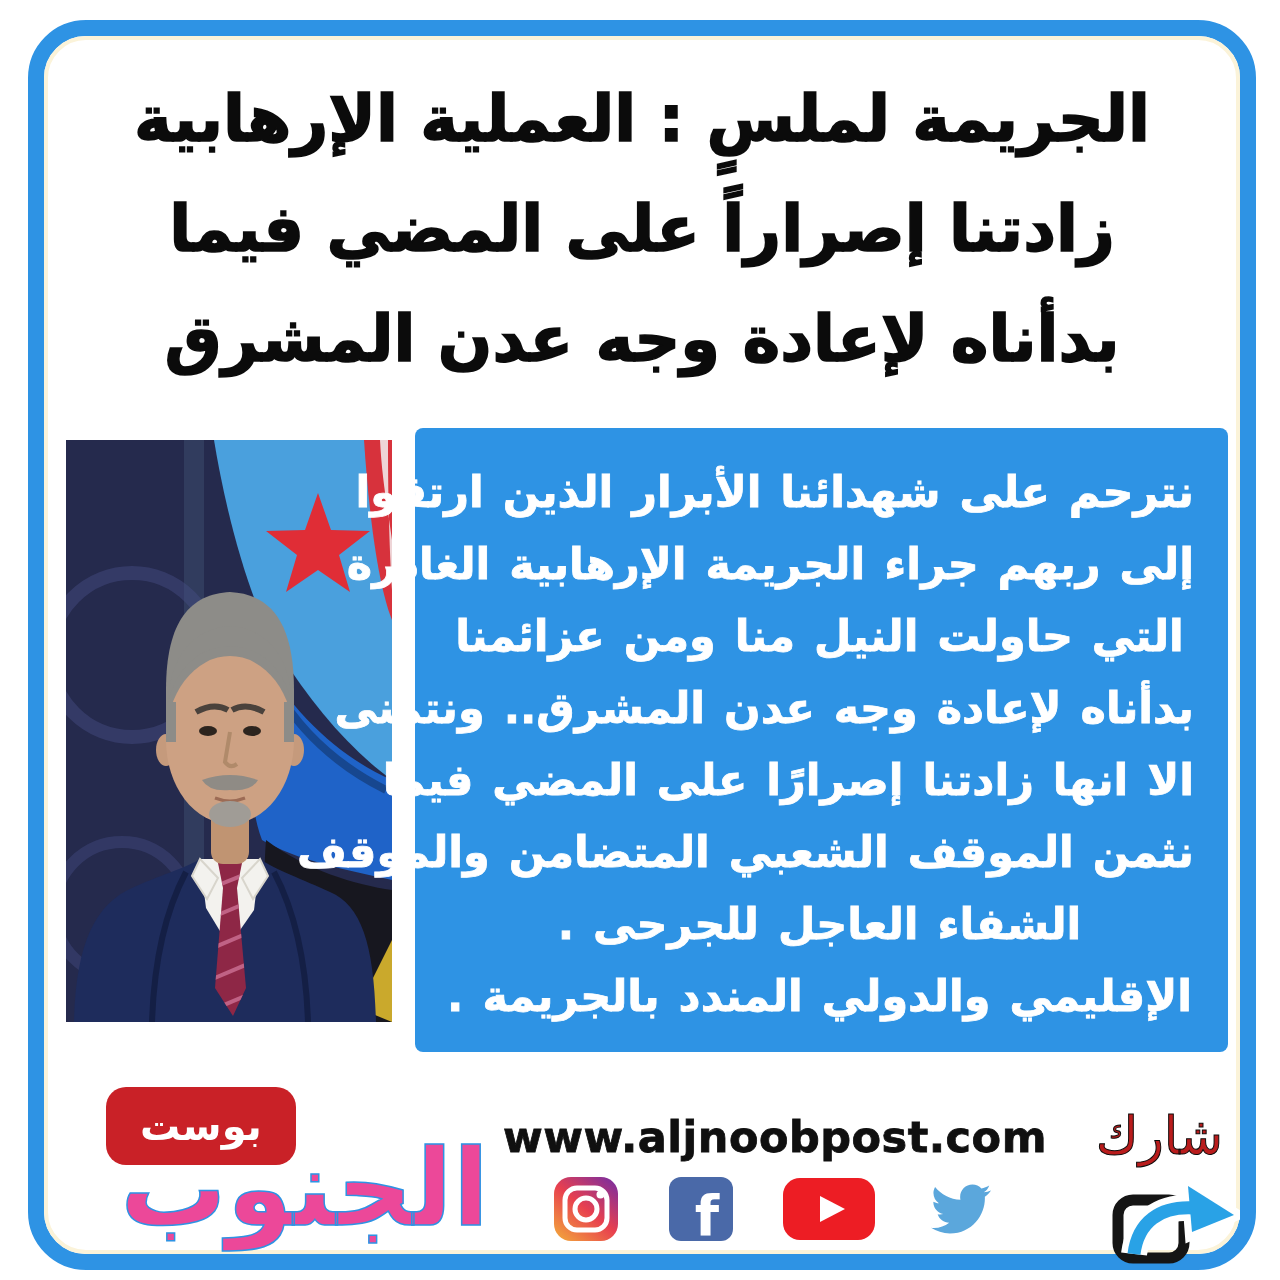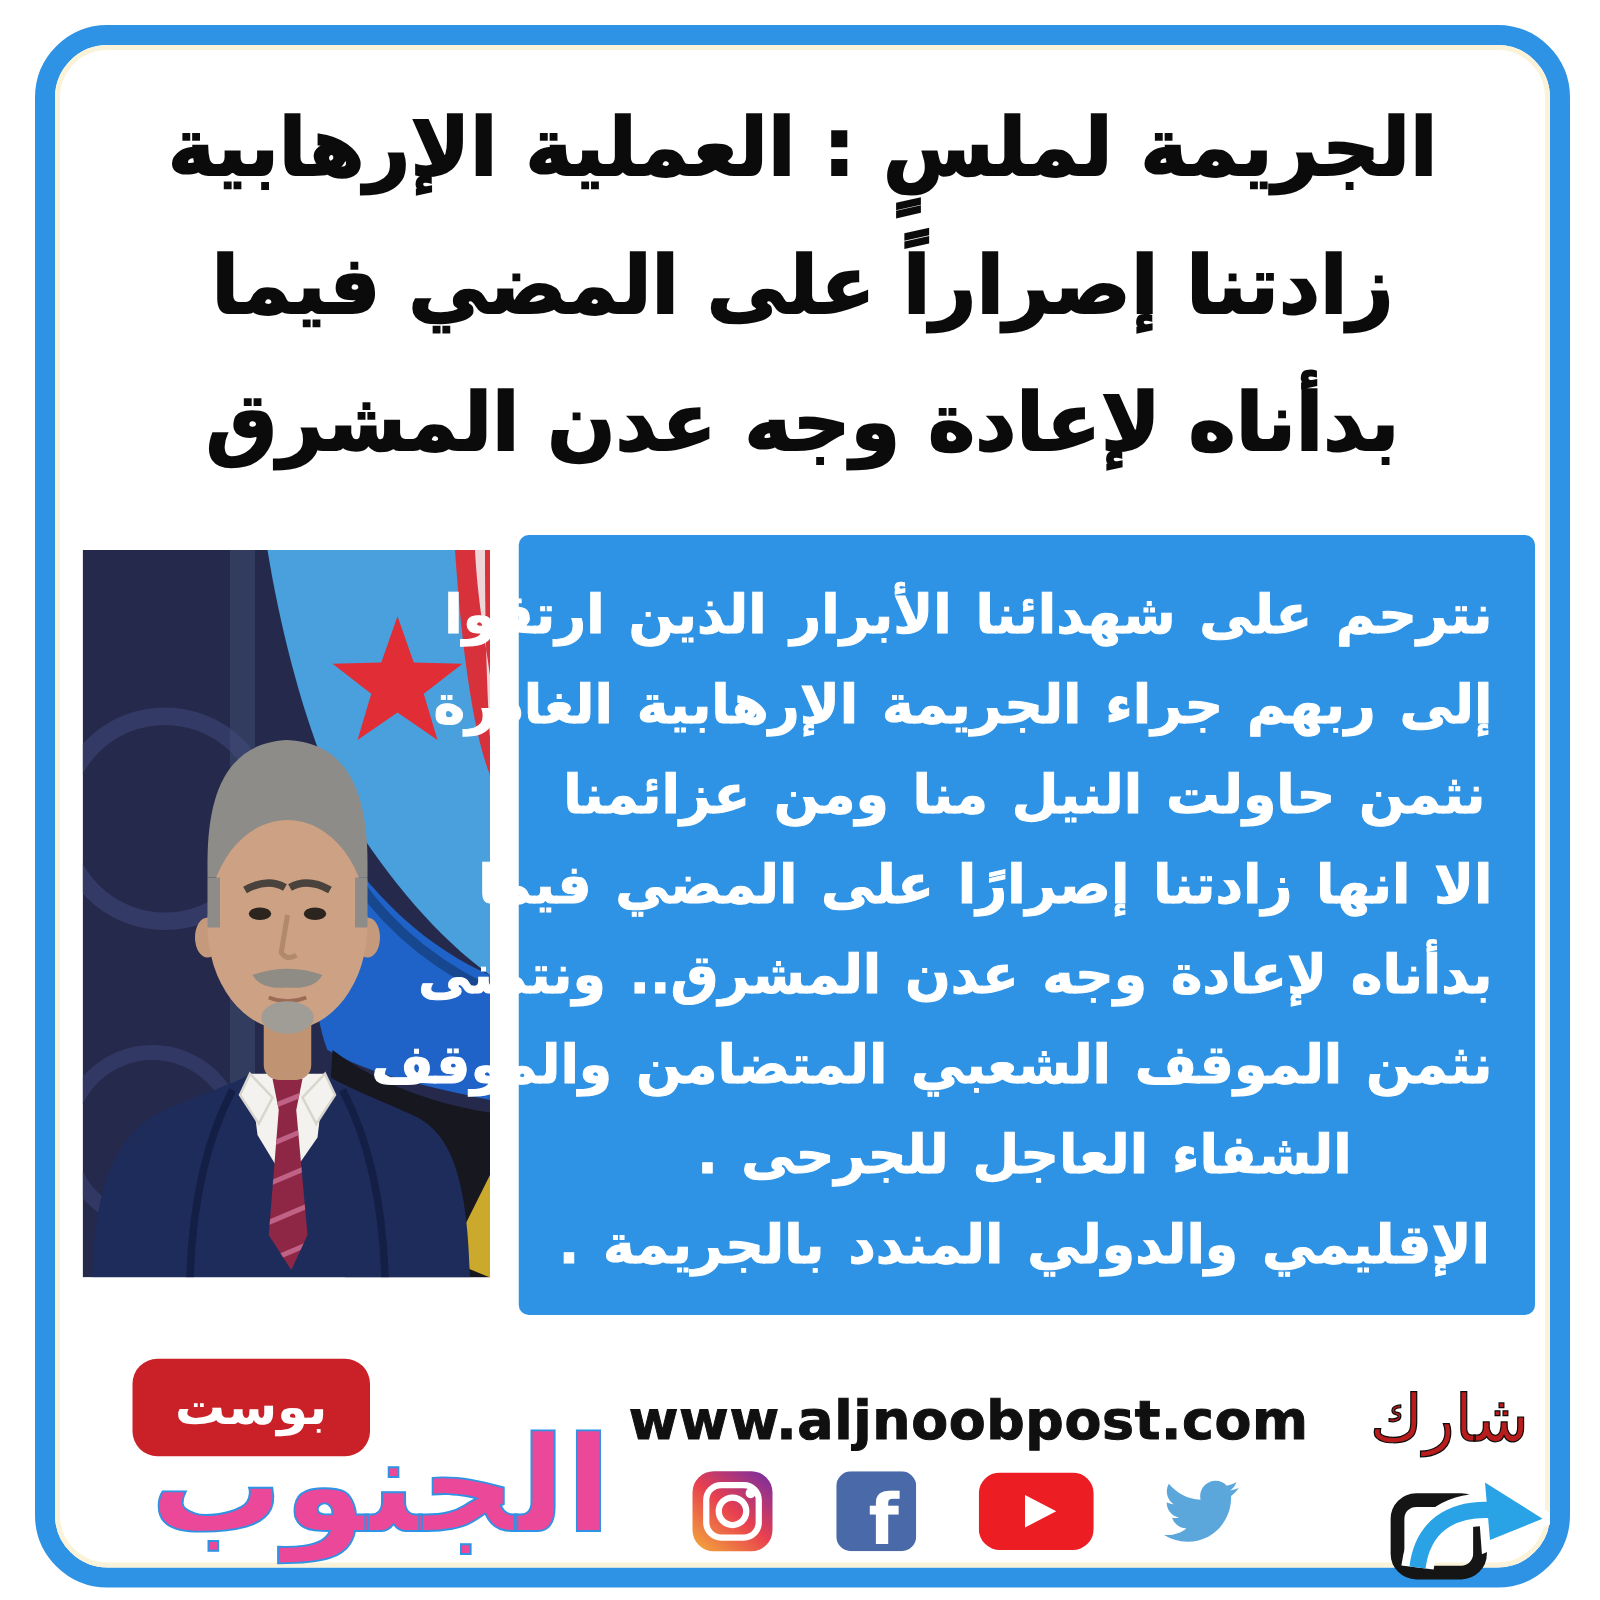--- a/index.html
+++ b/index.html
@@ -121,23 +121,23 @@
       <path d="M164,292 L159,322 Q164,329 171,324" stroke="#b08a6a" stroke-width="4" fill="none"></path>
       <path d="M136,340 Q164,330 192,340 Q185,352 164,350 Q143,352 136,340 Z" fill="#8f8b85"></path>
       <path d="M149,358 Q164,364 179,358" stroke="#9c6b55" stroke-width="3" fill="none"></path>
       <ellipse cx="164" cy="374" rx="21" ry="13" fill="#a09c96"></ellipse>
     </svg>
   </div>
 
   <section class="quote">
     <div class="q-line">نترحم على شهدائنا الأبرار الذين ارتقوا</div>
     <div class="q-line">إلى ربهم جراء الجريمة الإرهابية الغادرة</div>
-    <div class="q-line">نثمن حاولت النيل منا ومن عزائمنا</div>
+    <div class="q-line">التي حاولت النيل منا ومن عزائمنا</div>
+    <div class="q-line">بدأناه لإعادة وجه عدن المشرق.. ونتمنى</div>
     <div class="q-line">الا انها زادتنا إصرارًا على المضي فيما</div>
-    <div class="q-line">بدأناه لإعادة وجه عدن المشرق.. ونتمنى</div>
     <div class="q-line">نثمن الموقف الشعبي المتضامن والموقف</div>
     <div class="q-line">الشفاء العاجل للجرحى .</div>
     <div class="q-line">الإقليمي والدولي المندد بالجريمة .</div>
   </section>
 
   <div class="logo">
     <div class="logo-badge">بوست</div>
     <div class="logo-wordmark">الجنوب</div>
   </div>
 

